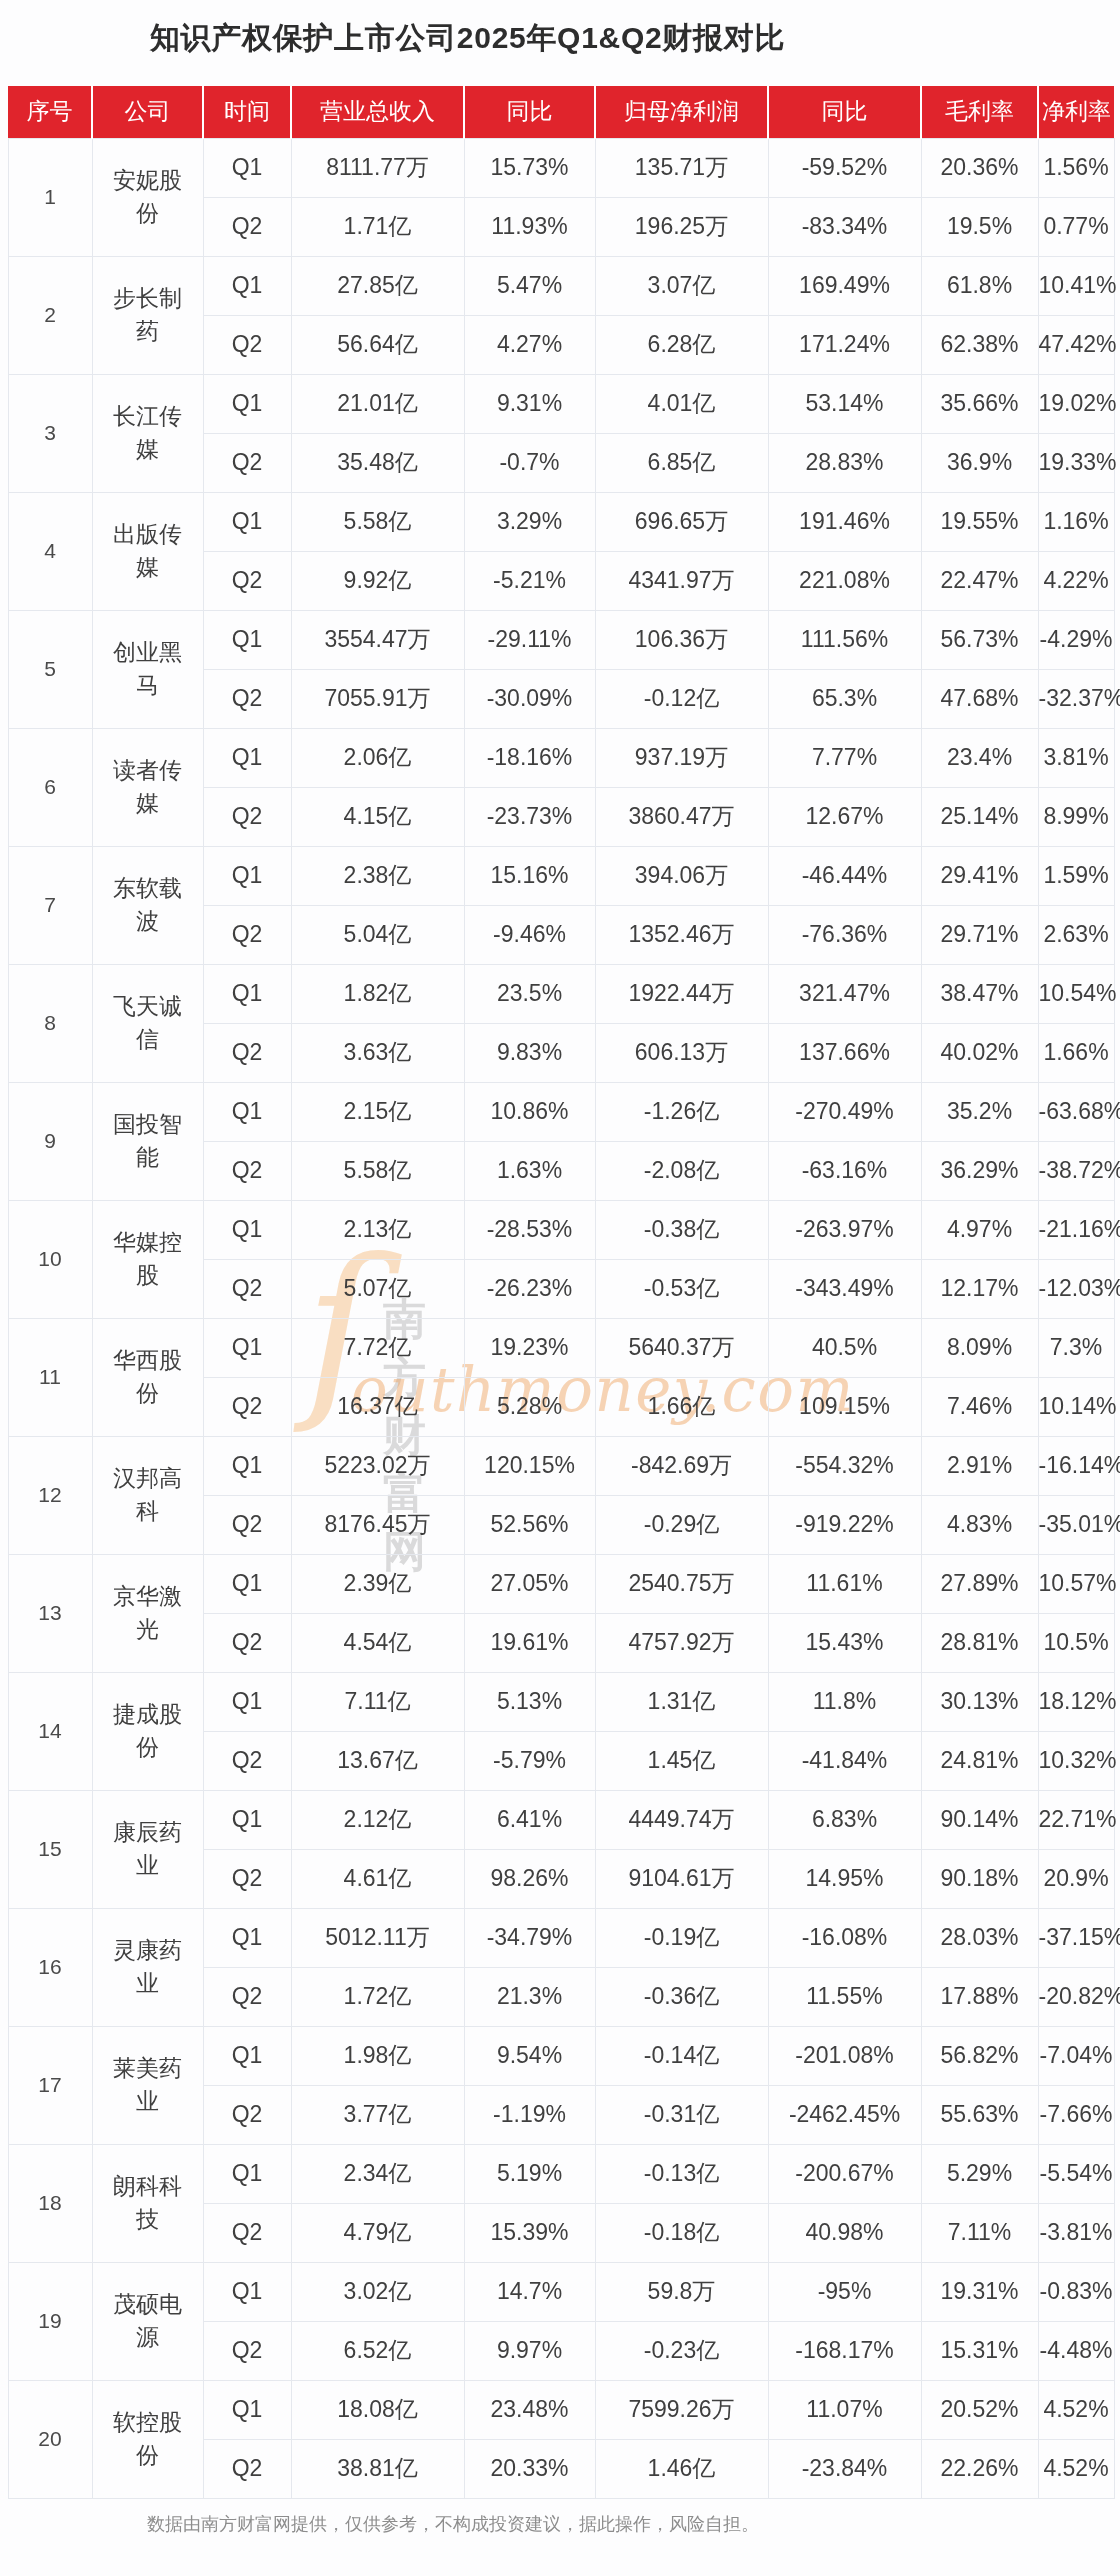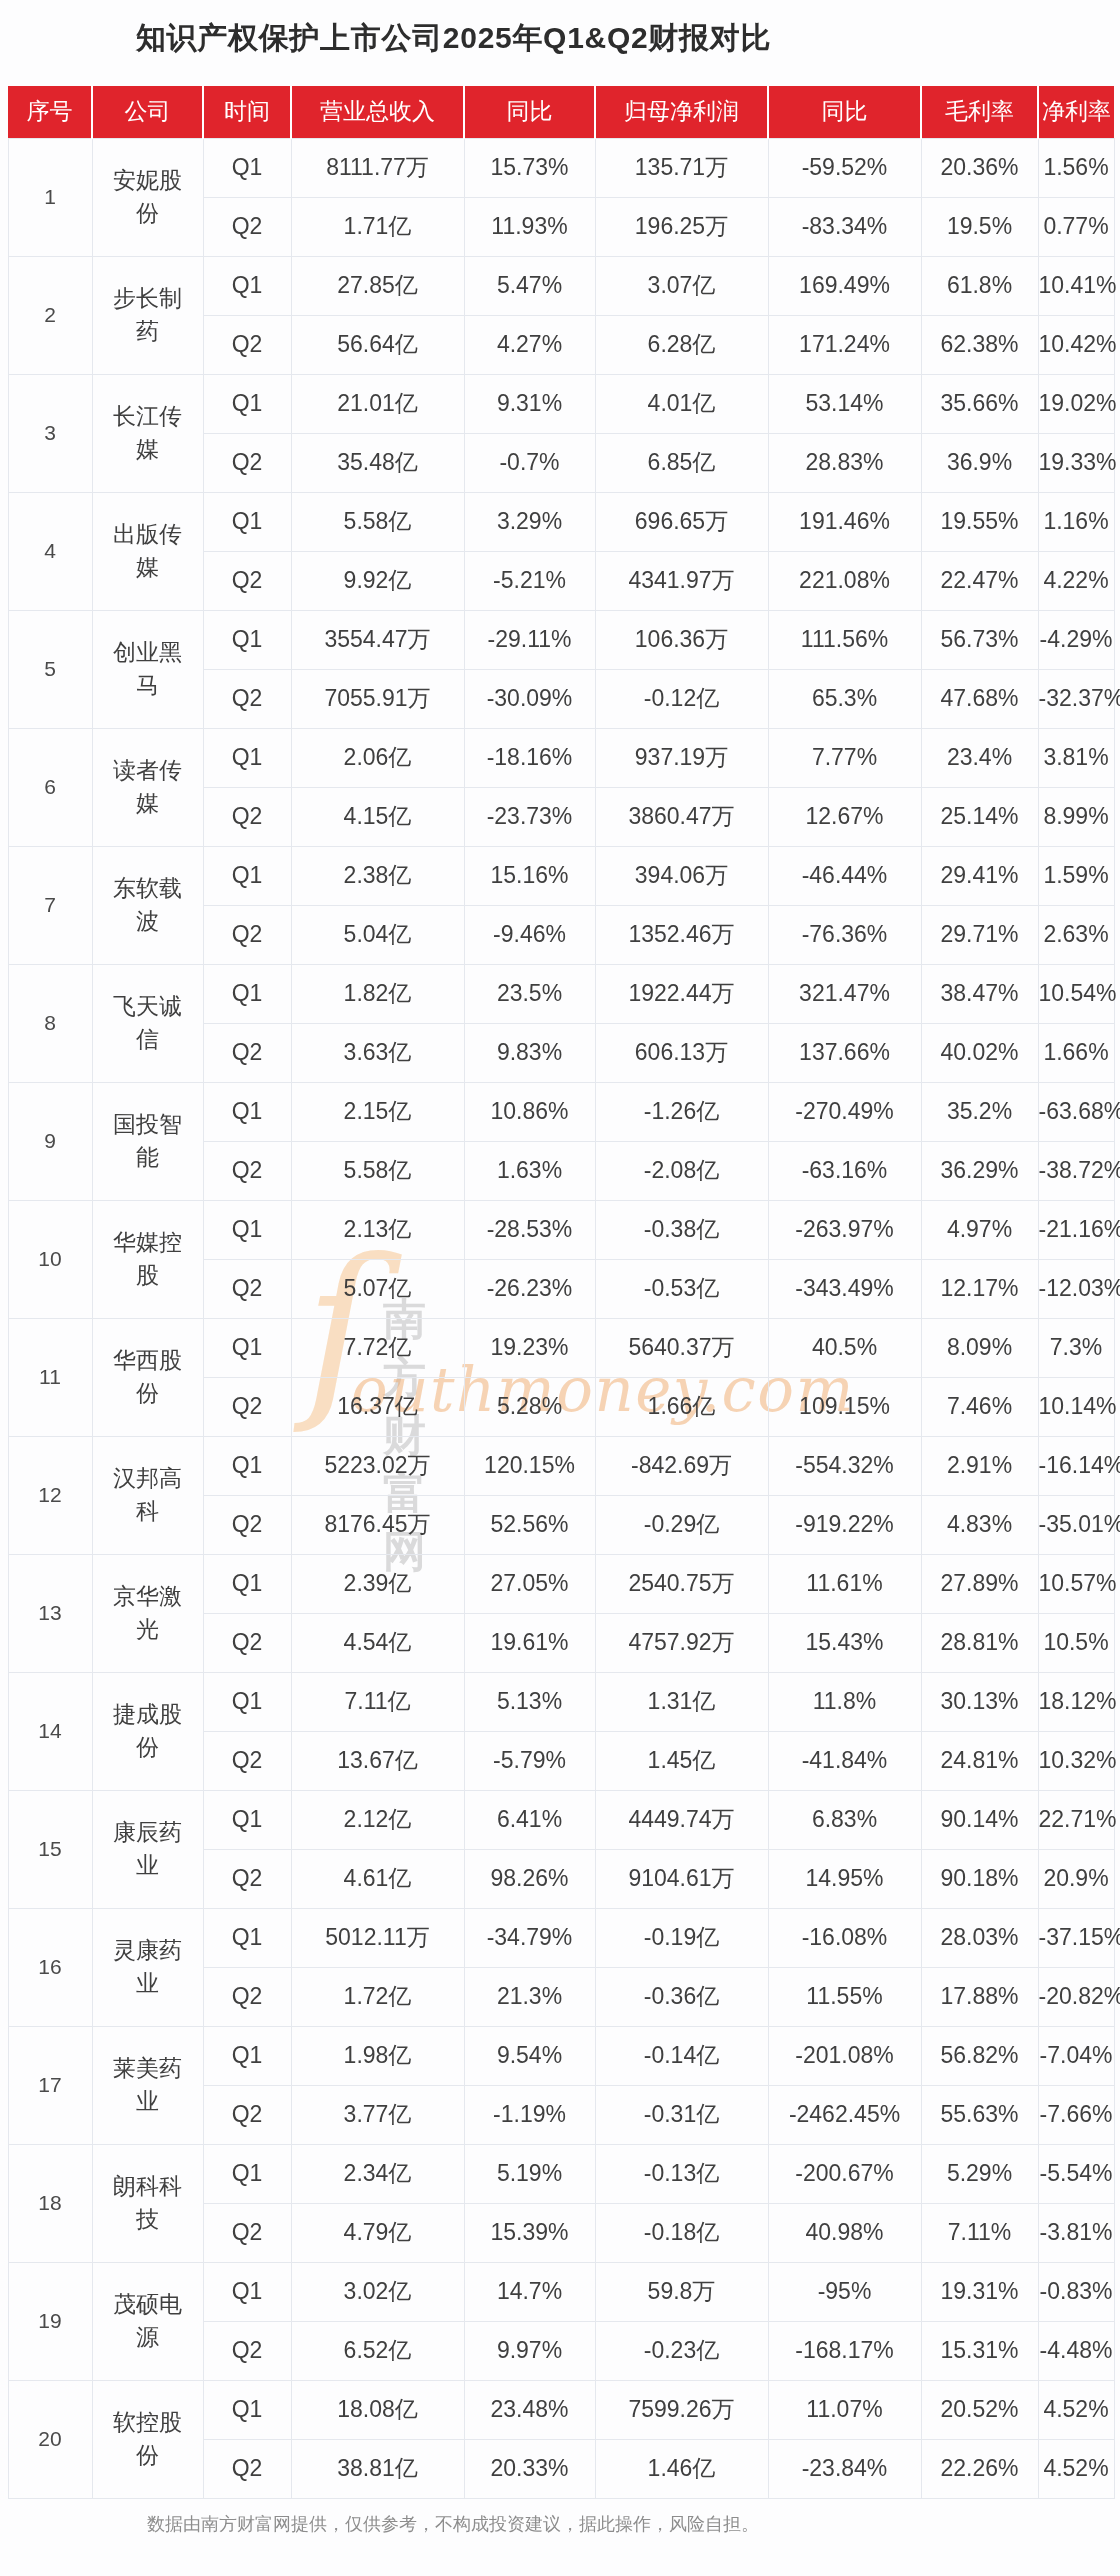--- a/index.html
+++ b/index.html
@@ -4,21 +4,21 @@
 <style>
   html,body{margin:0;padding:0;}
   body{
     width:1121px;height:2576px;
     background:#fdfdfe;
     font-family:"Liberation Sans","DejaVu Sans",sans-serif;
     position:relative;overflow:hidden;
   }
   .page{position:absolute;inset:0;}
   .title{
-    position:absolute;top:18px;left:4px;width:899px;
+    position:absolute;top:18px;left:18px;width:899px;
     text-align:center;font-size:30px;font-weight:700;color:#2d2d2d;
     letter-spacing:0.7px;z-index:3;
   }
   
   .watermark{position:absolute;z-index:0;pointer-events:none;}
   .wm-curve{
     position:absolute;left:305px;top:1235px;
     font-family:"DejaVu Serif","Liberation Serif",serif;
     font-style:italic;font-size:187px;line-height:1;
     color:rgba(246,196,143,0.55);
@@ -134,21 +134,21 @@
           <td class="c-val">61.8%</td>
           <td class="c-val">10.41%</td>
         </tr>
         <tr>
           <td class="c-time">Q2</td>
           <td class="c-val">56.64亿</td>
           <td class="c-val">4.27%</td>
           <td class="c-val">6.28亿</td>
           <td class="c-val">171.24%</td>
           <td class="c-val">62.38%</td>
-          <td class="c-val">10.42%</td>
+          <td class="c-val">47.42%</td>
         </tr>
         <tr>
           <td class="c-num" rowspan="2">3</td>
           <td class="c-company" rowspan="2">长江传媒</td>
           <td class="c-time">Q1</td>
           <td class="c-val">21.01亿</td>
           <td class="c-val">9.31%</td>
           <td class="c-val">4.01亿</td>
           <td class="c-val">53.14%</td>
           <td class="c-val">35.66%</td>

